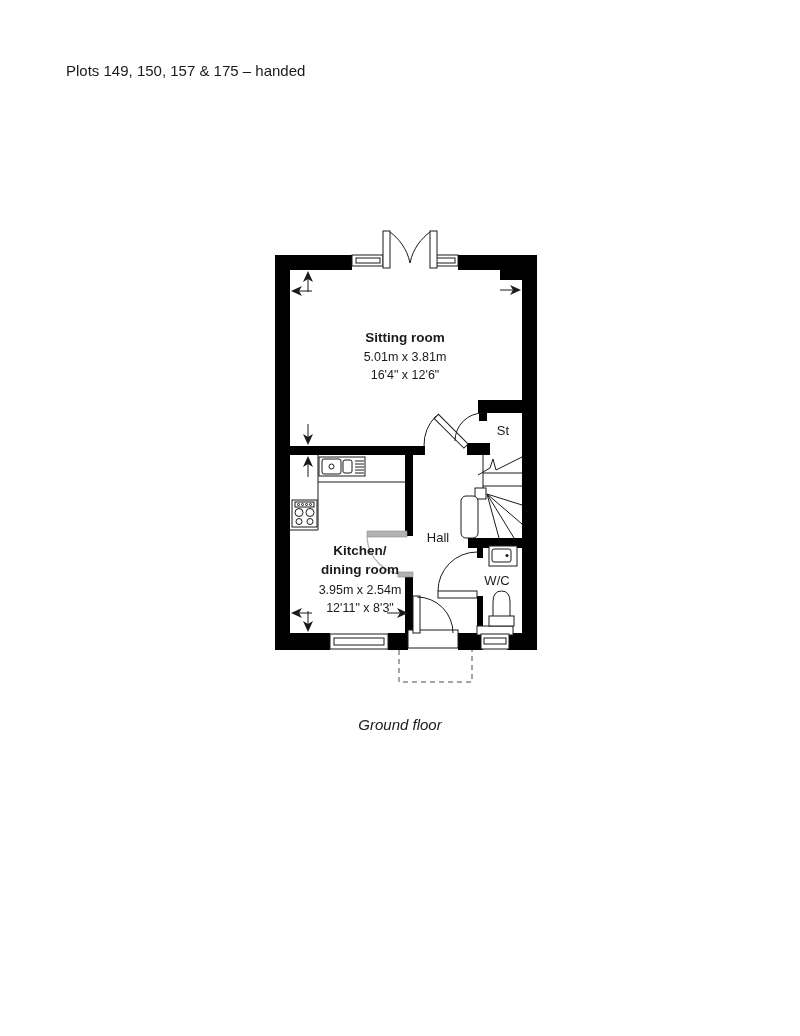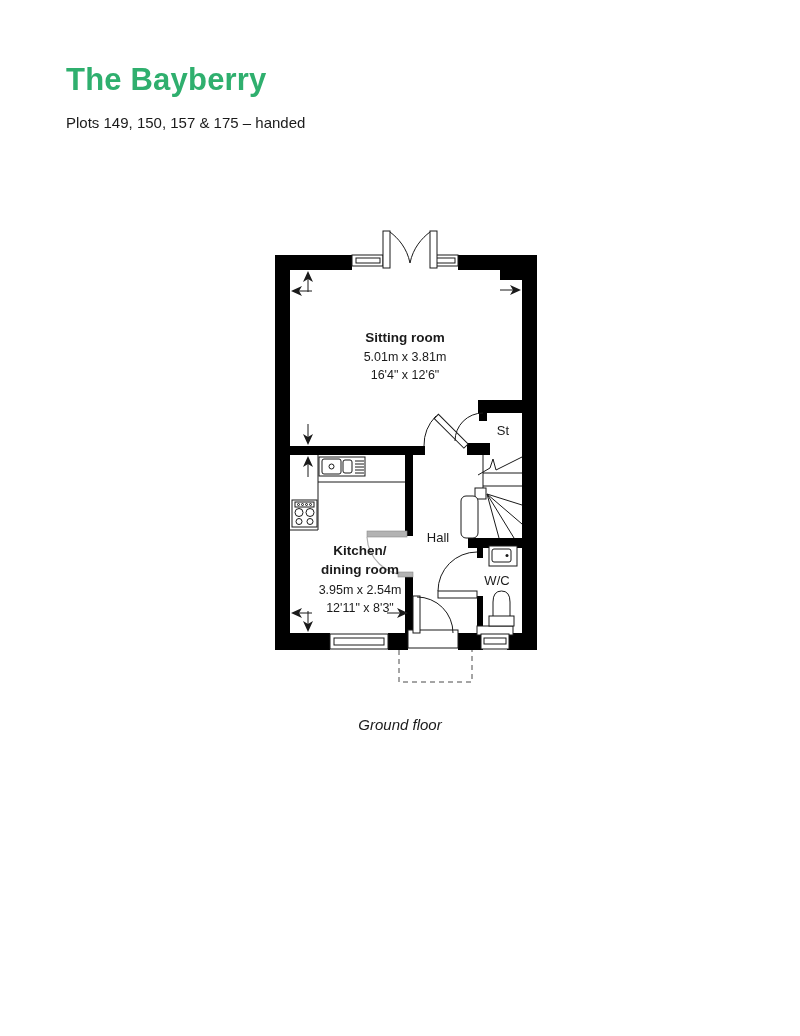--- a/index.html
+++ b/index.html
@@ -19,21 +19,20 @@
   .sym{fill:#ffffff;stroke:#1a1a1a;stroke-width:1;}
   .ln{fill:none;stroke:#1a1a1a;stroke-width:1;}
   .lngray{fill:none;stroke:#b0b0b0;stroke-width:1.2;}
   .grayfill{fill:#b3b3b3;stroke:#8a8a8a;stroke-width:.6;}
   .arrow{fill:#1a1a1a;}
 </style>
 </head>
 <body>
 
 <div class="header">
-  <h1 class="title">The Bayberry</h1>
   <p class="plots">Plots 149, 150, 157 &amp; 175 – handed</p>
 </div>
 
 <svg class="plan-svg" viewBox="0 0 800 1036" width="800" height="1036" xmlns="http://www.w3.org/2000/svg">
 
   <g>
     <rect class="wall" x="275" y="255" width="77" height="15"></rect>
     <rect class="wall" x="458" y="255" width="79" height="15"></rect>
     <rect class="wall" x="500" y="255" width="37" height="25"></rect>
     <rect class="wall" x="275" y="255" width="15" height="395"></rect>

